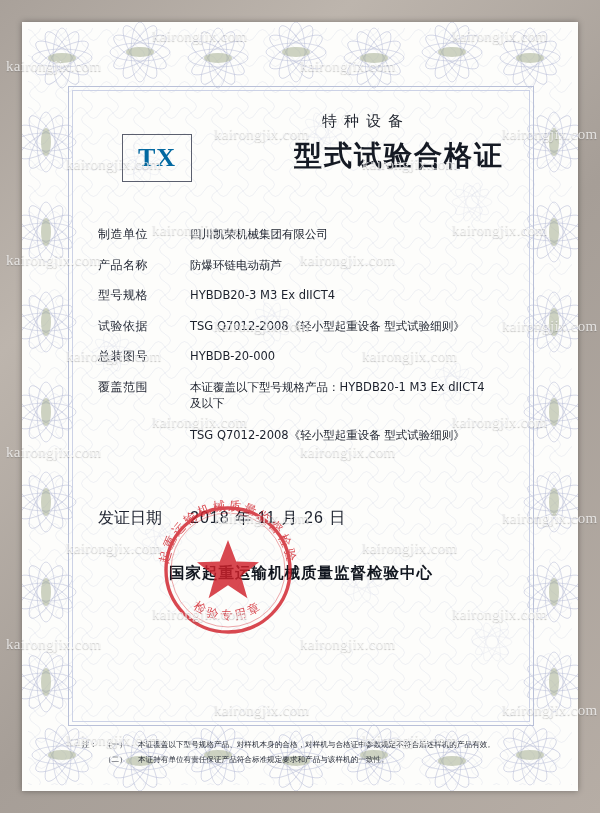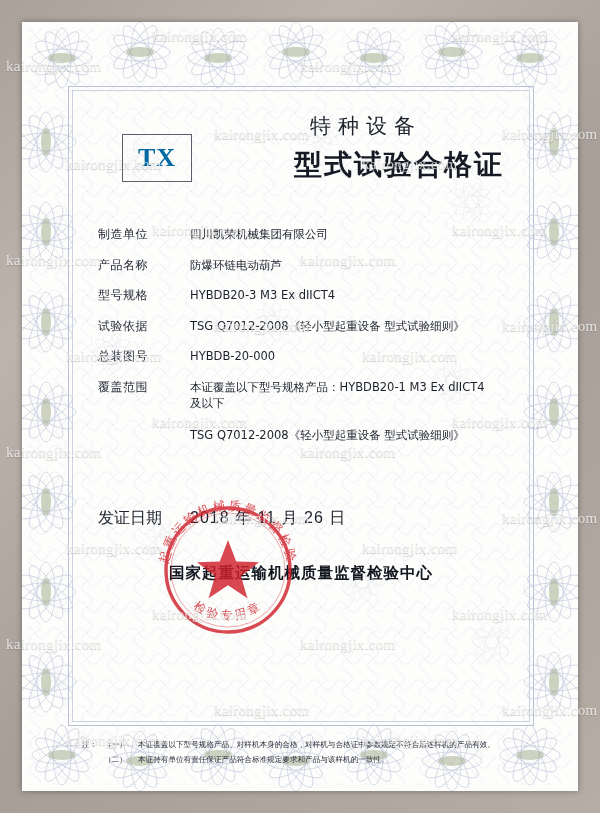--- a/index.html
+++ b/index.html
@@ -94,21 +94,21 @@
     text-align: right;
   }
   .head-titles {
     position: absolute;
     left: 112px;
     top: 0;
     right: 0;
   }
   .title-small {
     font-family: "DejaVu Sans", sans-serif;
-    font-size: 21px;
+    font-size: 15px;
     letter-spacing: 7px;
     color: #1d222c;
     text-align: center;
     padding-left: 18px;
   }
   .title-big {
     font-family: "DejaVu Sans", sans-serif;
     font-size: 28px;
     font-weight: bold;
     letter-spacing: 2px;

